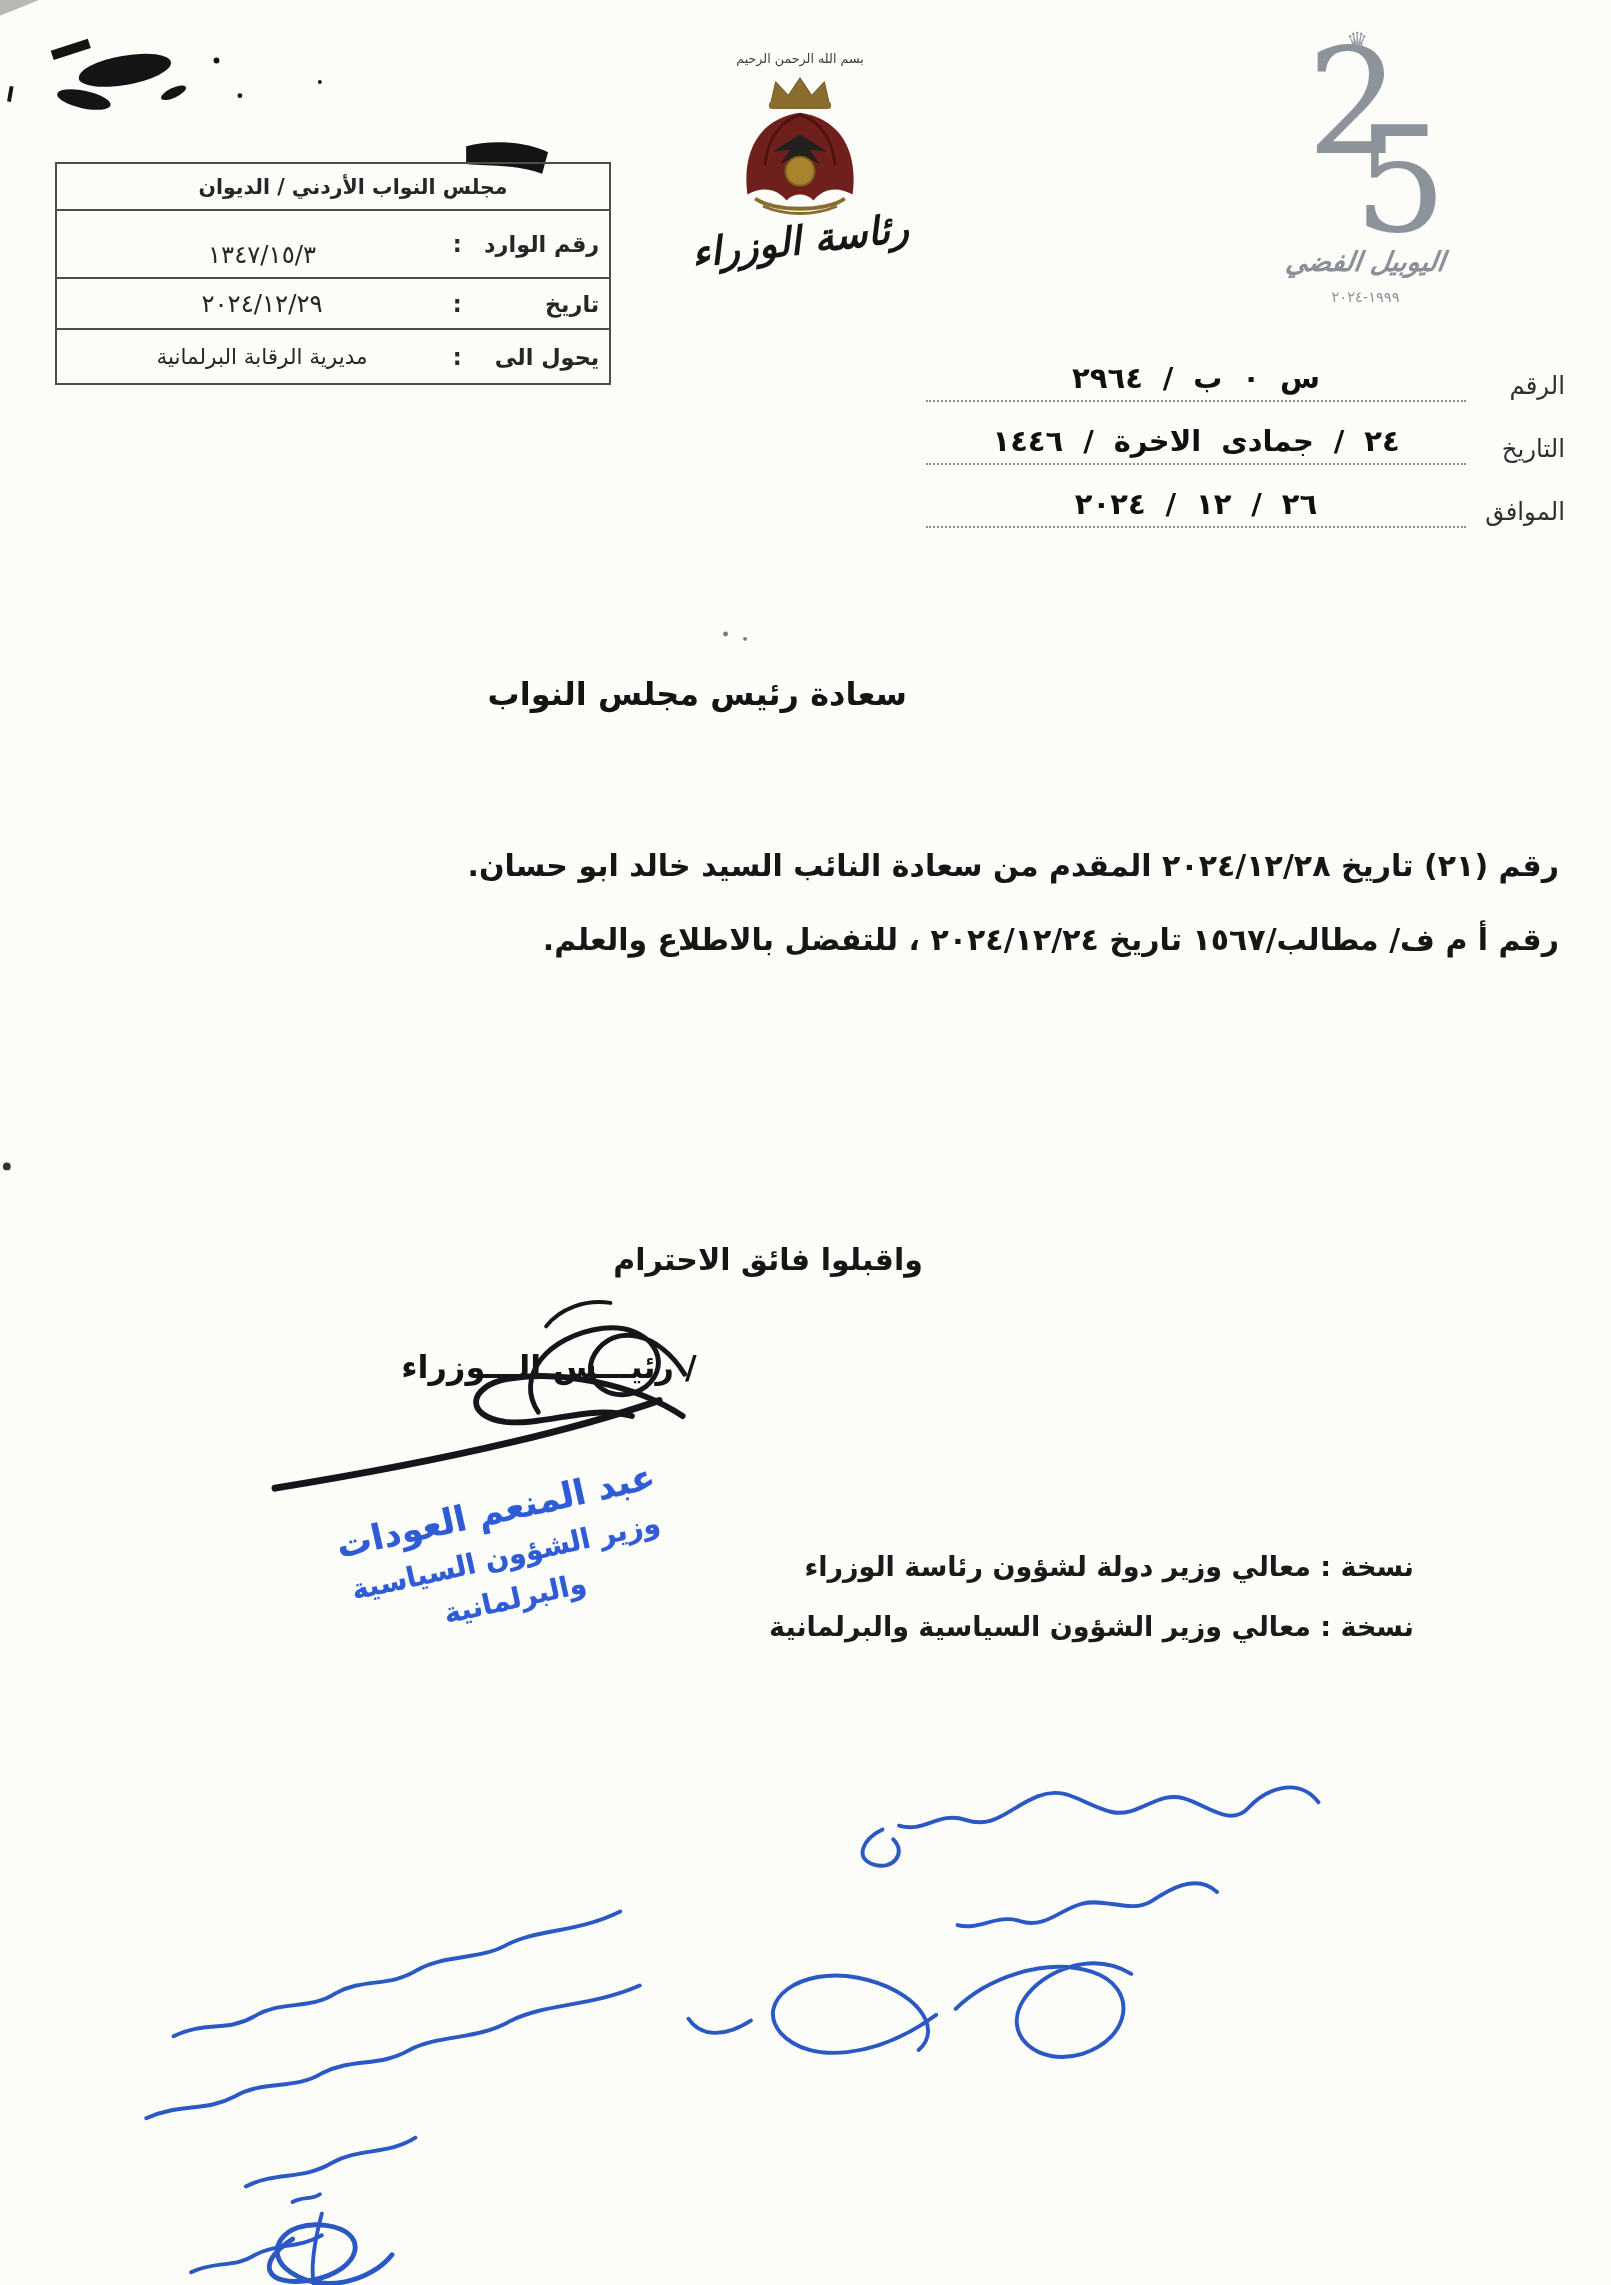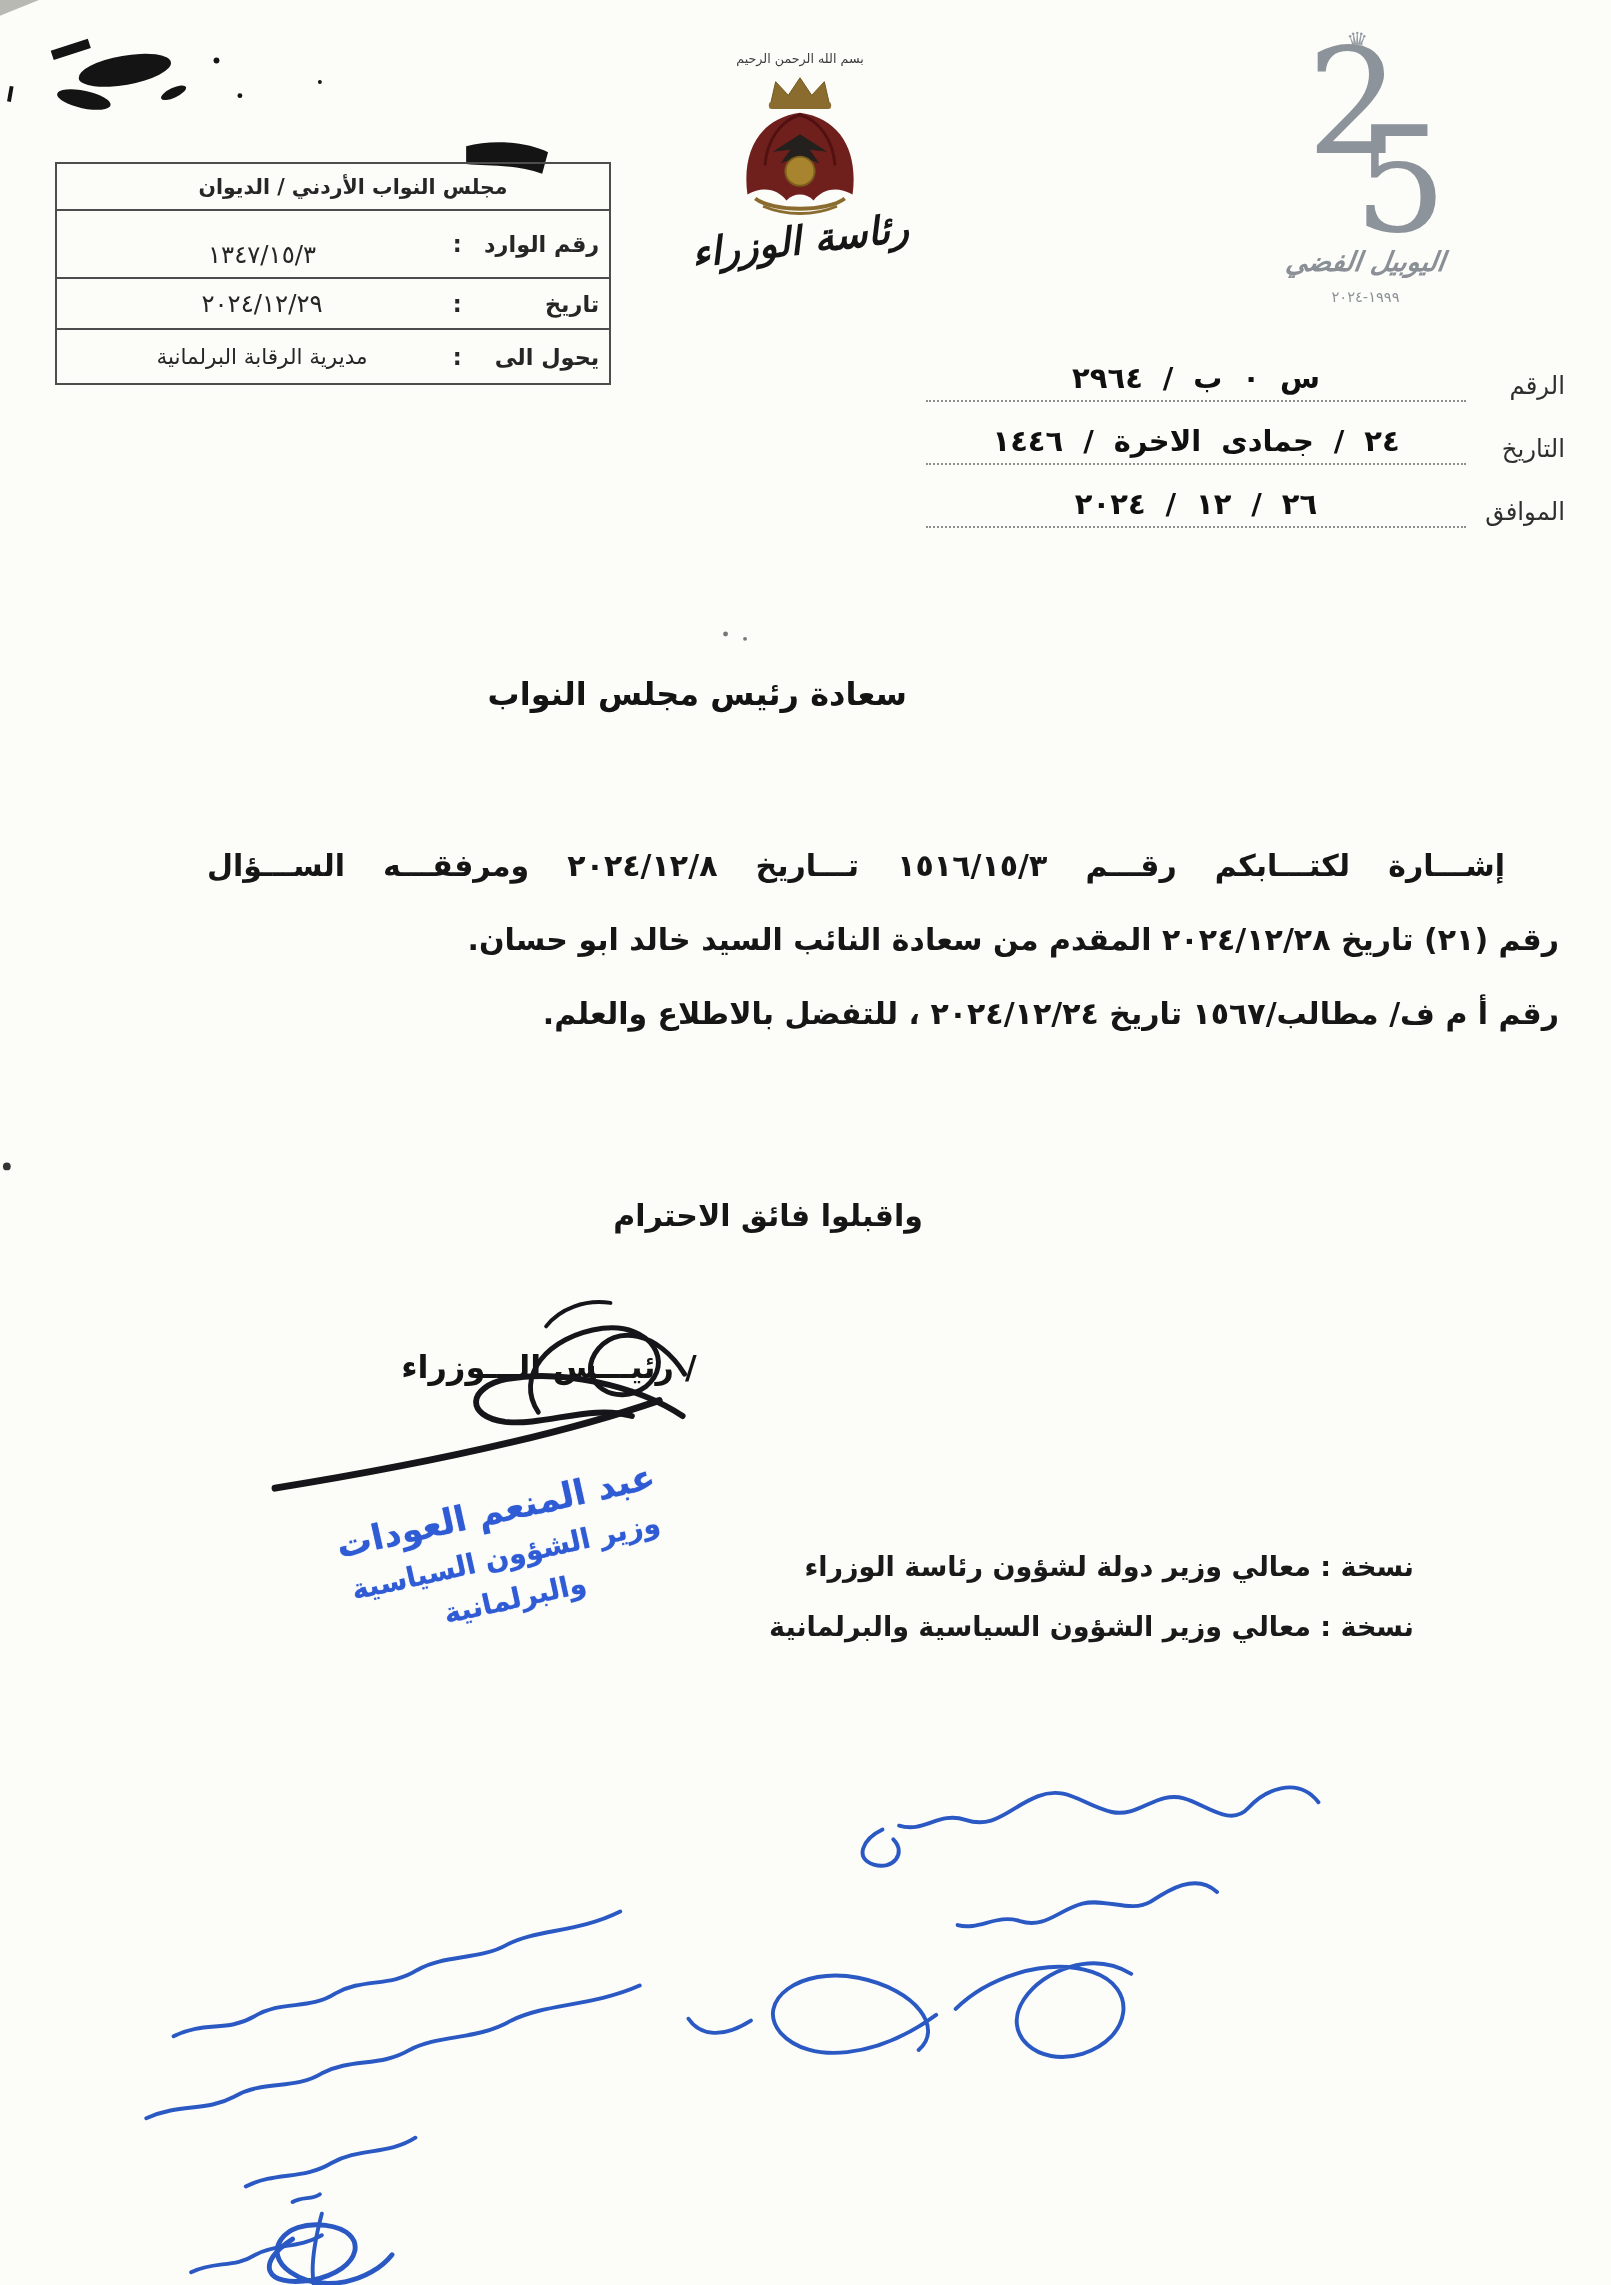--- a/index.html
+++ b/index.html
@@ -96,21 +96,21 @@
     font-size: 32px; font-weight: bold; direction: rtl; white-space: nowrap; color: #141414;
   }
   .body-text {
     left: 207px; top: 829px; width: 1352px;
     direction: rtl; font-size: 30px; font-weight: bold; color: #161616;
     line-height: 74px;
   }
   .body-line { text-align: right; }
   .body-line.jl { text-align: justify; text-align-last: justify; padding-right: 54px; }
   .closing {
-    left: 612px; top: 1198px; width: 312px; text-align: center;
+    left: 612px; top: 1242px; width: 312px; text-align: center;
     font-size: 30px; font-weight: bold; direction: rtl; white-space: nowrap; color: #161616;
   }
   .sig-title {
     left: 398px; top: 1348px; width: 302px; text-align: center;
     font-size: 32px; font-weight: bold; direction: rtl; white-space: nowrap; color: #141414;
   }
 
   
   .minister-stamp {
     left: 261px; top: 1486px; width: 488px;
@@ -211,21 +211,20 @@
     </div>
     <div class="ref-row">
       <span class="ref-label">الموافق</span>
       <span class="ref-line">٢٦ / ١٢ / ٢٠٢٤</span>
     </div>
   </div>
 
   <div class="abs salutation">سعادة رئيس مجلس النواب</div>
 
   <div class="abs body-text">
-    <div class="body-line jl">إشـــارة لكتـــابكم رقـــم ١٥١٦/١٥/٣ تـــاريخ ٢٠٢٤/١٢/٨ ومرفقـــه الســـؤال</div>
     <div class="body-line">رقم (٢١) تاريخ ٢٠٢٤/١٢/٢٨ المقدم من سعادة النائب السيد خالد ابو حسان.</div>
     <div class="body-line">رقم أ م ف/ مطالب/١٥٦٧ تاريخ ٢٠٢٤/١٢/٢٤ ، للتفضل بالاطلاع والعلم.</div>
   </div>
 
   <div class="abs closing">واقبلوا فائق الاحترام</div>
   <div class="abs sig-title">/ رئيـــس الـــوزراء</div>
 
   <div class="abs minister-stamp">
     <div class="stamp-name">عبد المنعم العودات</div>
     <div class="stamp-title">وزير الشؤون السياسية</div>

